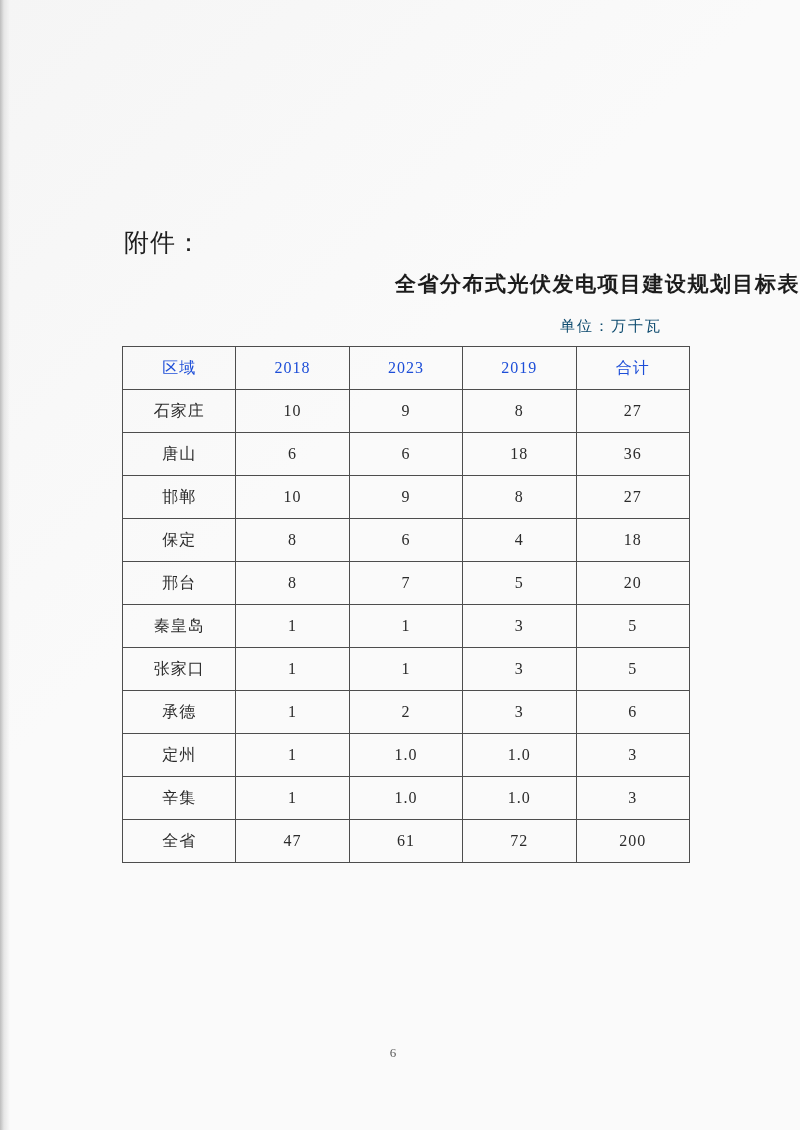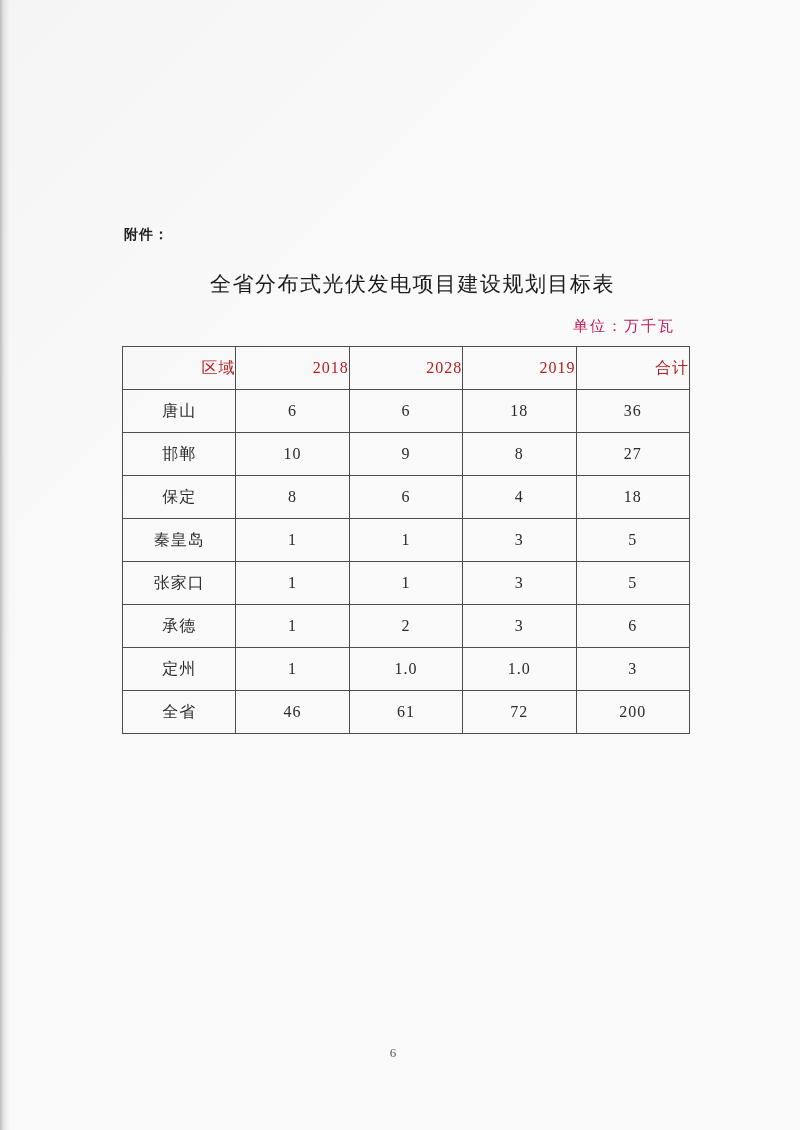--- a/index.html
+++ b/index.html
@@ -26,43 +26,43 @@
   .scan-tint {
     position: absolute;
     left: 0; top: 0; right: 0; bottom: 0;
     background: linear-gradient(135deg, rgba(240,240,240,0.5) 0%, rgba(255,255,255,0) 40%);
     pointer-events: none;
   }
   .attachment {
     position: absolute;
     left: 124px;
     top: 226px;
-    font-size: 14px;
-    font-weight: bold;
+    font-size: 25px;
+    font-weight: normal;
     color: #1f1f1f;
     letter-spacing: 1px;
   }
   .title {
     position: absolute;
     left: 25px;
     right: 0;
     top: 270px;
     margin: 0;
-    text-align: center;
+    text-align: right;
     font-size: 21px;
-    font-weight: normal;
+    font-weight: bold;
     color: #1c1c1c;
     letter-spacing: 1.5px;
   }
   .unit {
     position: absolute;
-    right: 125px;
+    right: 138px;
     top: 317px;
     font-size: 15px;
-    color: #be185d;
+    color: #0c4a6e;
     letter-spacing: 2px;
   }
   table.data-table {
     position: absolute;
     left: 122px;
     top: 346px;
     width: 568px;
     border-collapse: collapse;
     table-layout: fixed;
   }
@@ -72,22 +72,21 @@
     height: 42px;
     text-align: center;
     vertical-align: middle;
     font-size: 16px;
     font-weight: normal;
     color: #2b2b2b;
     padding: 0;
     letter-spacing: 1px;
   }
   table.data-table th {
-    color: #b91c1c;
-    text-align: right;
+    color: #1d4ed8;
   }
   .page-number {
     position: absolute;
     left: 0;
     right: 14px;
     top: 1045px;
     text-align: center;
     font-size: 13px;
     color: #5a5a5a;
   }
@@ -102,46 +101,60 @@
 
 <h1 class="title">全省分布式光伏发电项目建设规划目标表</h1>
 
 <div class="unit">单位：万千瓦</div>
 
 <table class="data-table">
   <thead>
     <tr id="head-row">
         <th>区域</th>
         <th>2018</th>
-        <th>2028</th>
+        <th>2023</th>
         <th>2019</th>
         <th>合计</th>
       </tr>
   </thead>
   <tbody id="body-rows">
+      <tr>
+        <td>石家庄</td>
+        <td>10</td>
+        <td>9</td>
+        <td>8</td>
+        <td>27</td>
+      </tr>
       <tr>
         <td>唐山</td>
         <td>6</td>
         <td>6</td>
         <td>18</td>
         <td>36</td>
       </tr>
       <tr>
         <td>邯郸</td>
         <td>10</td>
         <td>9</td>
         <td>8</td>
         <td>27</td>
       </tr>
       <tr>
         <td>保定</td>
         <td>8</td>
         <td>6</td>
         <td>4</td>
         <td>18</td>
+      </tr>
+      <tr>
+        <td>邢台</td>
+        <td>8</td>
+        <td>7</td>
+        <td>5</td>
+        <td>20</td>
       </tr>
       <tr>
         <td>秦皇岛</td>
         <td>1</td>
         <td>1</td>
         <td>3</td>
         <td>5</td>
       </tr>
       <tr>
         <td>张家口</td>
@@ -158,22 +171,29 @@
         <td>6</td>
       </tr>
       <tr>
         <td>定州</td>
         <td>1</td>
         <td>1.0</td>
         <td>1.0</td>
         <td>3</td>
       </tr>
       <tr>
+        <td>辛集</td>
+        <td>1</td>
+        <td>1.0</td>
+        <td>1.0</td>
+        <td>3</td>
+      </tr>
+      <tr>
         <td>全省</td>
-        <td>46</td>
+        <td>47</td>
         <td>61</td>
         <td>72</td>
         <td>200</td>
       </tr>
     </tbody>
 </table>
 
 <div class="page-number">6</div>
 
 </body></html>

